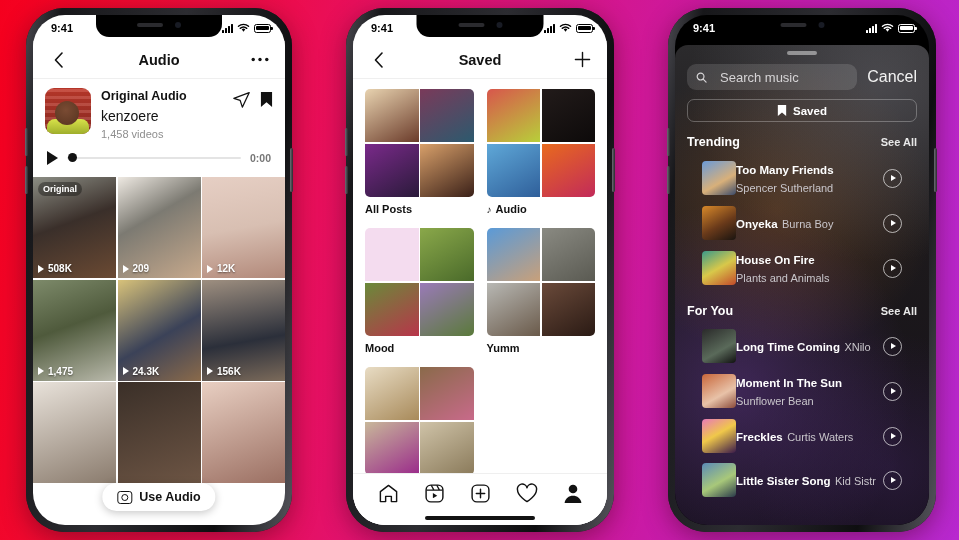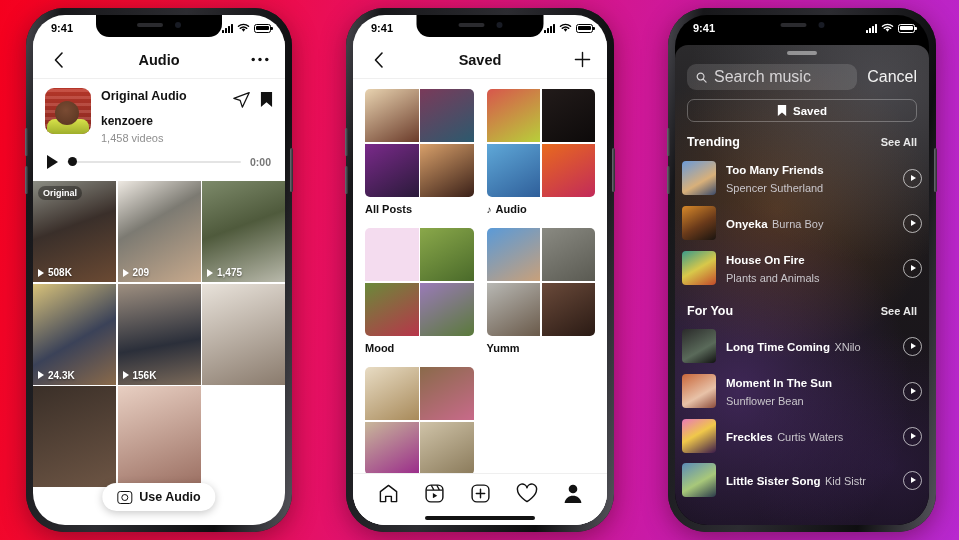--- a/index.html
+++ b/index.html
@@ -85,21 +85,21 @@
     background: linear-gradient(#c0392b,#8d2b22);
   }
   .cover .stripes { position:absolute; inset:0; background:
       repeating-linear-gradient(0deg, rgba(255,255,255,.12) 0 3px, rgba(0,0,0,.06) 3px 7px); }
   .cover .face { position:absolute; left:10px; top:13px; width:24px; height:24px; border-radius:50%;
       background: radial-gradient(circle at 45% 38%, #7a4b33, #55331f); }
   .cover .shirt { position:absolute; left:2px; bottom:0; right:2px; height:15px;
       background: linear-gradient(#d8e24a,#9fae2b); border-radius: 8px 8px 0 0;}
   .meta { flex: 1; min-width: 0; padding-top: 1px;}
   .meta .t1 { font-size: 12.5px; font-weight: 700; color:#121212; }
-  .meta .t2 { font-size: 12px; font-weight: 700; color:#121212; margin-top: 11px;}
+  .meta .t2 { font-size: 14px; font-weight: 400; color:#121212; margin-top: 5px;}
   .meta .t3 { font-size: 11px; color:#8e8e8e; margin-top: 4px;}
   .head-icons { display:flex; gap: 10px; align-items:center; padding-top:3px; color:#121212;}
   .player { display:flex; align-items:center; gap: 9px; padding: 11px 2px 4px; }
   .play-tri { width:0;height:0;border-left:11px solid #121212;border-top:7px solid transparent;border-bottom:7px solid transparent;}
   .track { flex:1; height:2px; background:#e4e4e4; border-radius:2px; position:relative; }
   .knob { position:absolute; left:1px; top:-4px; width:9px;height:9px;border-radius:50%;background:#121212;}
   .time { font-size:10.5px; color:#767676;font-weight:bold; }
 
   
   .vgrid { display: grid; grid-template-columns: repeat(3,1fr); gap: 1.5px; background: #fff; }
@@ -152,32 +152,32 @@
       radial-gradient(95% 55% at 25% 72%, rgba(96,55,140,.52), rgba(0,0,0,0) 72%),
       radial-gradient(80% 40% at 85% 88%, rgba(60,35,90,.45), rgba(0,0,0,0) 70%),
       linear-gradient(#2b2a2c 0%, #1d1a1c 40%, #140f18 100%);
     overflow: hidden;
   }
   .grabber { width:30px;height:4px;border-radius:3px;background:rgba(255,255,255,.45);
              margin: 6px auto 0; }
   .searchrow { display:flex; align-items:center; gap:10px; padding: 9px 12px 0; }
   .searchbox {
     flex:1; height:26px; border-radius:9px; background: rgba(255,255,255,.13);
-    display:flex; align-items:center; gap:7px; padding: 8px 9px; color:#d6d4d6; font-size:16px;
+    display:flex; align-items:center; gap:13px; padding: 8px 9px; color:#d6d4d6; font-size:13px;
   }
   .cancel { font-size:16px; color:#f2f2f2; }
   .savedpill {
     margin: 9px 12px 0; height: 23px; border-radius: 7px; border:1px solid rgba(255,255,255,.28);
     display:flex; align-items:center; justify-content:center; gap:6px;
     color:#fff; font-size:11.5px; font-weight:600;
   }
   .sect { display:flex; align-items:center; justify-content:space-between; padding: 13px 12px 6px; }
   .sect .h { color:#fff; font-size:12.5px; font-weight:700; }
   .sect .a { color:#e8e8e8; font-size:11px; font-weight:600; }
-  .trk { display:flex; align-items:center; gap:10px; padding: 5px 7px; }
+  .trk { display:flex; align-items:center; padding: 5px 27px; }
   .art { width:34px;height:34px;border-radius:4px;flex:none;overflow:hidden; position:relative;}
   .tinfo { flex:1; min-width:0; }
   .tinfo .n { color:#fff; font-size:11.5px; font-weight:700; white-space:nowrap; overflow:hidden; text-overflow:ellipsis;}
   .tinfo .a2 { color:#c9c6cb; font-size:11px; margin-top:2px; white-space:nowrap; overflow:hidden; text-overflow:ellipsis;}
   .playbtn { width:19px;height:19px;border-radius:50%;border:1.2px solid rgba(255,255,255,.65);
              display:flex;align-items:center;justify-content:center; flex:none;}
   .playbtn i { width:0;height:0;border-left:5px solid #fff;border-top:3.4px solid transparent;border-bottom:3.4px solid transparent; margin-left:1.5px;}
 </style>
 </head>
 <body>
@@ -267,20 +267,27 @@
         <span class="vlabel">
             <i class="pl"></i>
             <span>508K</span>
           </span>
       </div>
       <div class="vcell">
         <div class="ph" style="background:linear-gradient(150deg,#eee9e2,#7c7a72 40%,#c7a98c)"></div>
         <span class="vlabel">
             <i class="pl"></i>
             <span>209</span>
+          </span>
+      </div>
+      <div class="vcell">
+        <div class="ph" style="background:linear-gradient(170deg,#e6cfc4,#d8bfb2 50%,#b2897a)"></div>
+        <span class="vlabel">
+            <i class="pl"></i>
+            <span>12K</span>
           </span>
       </div>
       <div class="vcell">
         <div class="ph" style="background:linear-gradient(160deg,#7d8a6a,#4f5a3c 45%,#b9b9ab)"></div>
         <span class="vlabel">
             <i class="pl"></i>
             <span>1,475</span>
           </span>
       </div>
       <div class="vcell">

